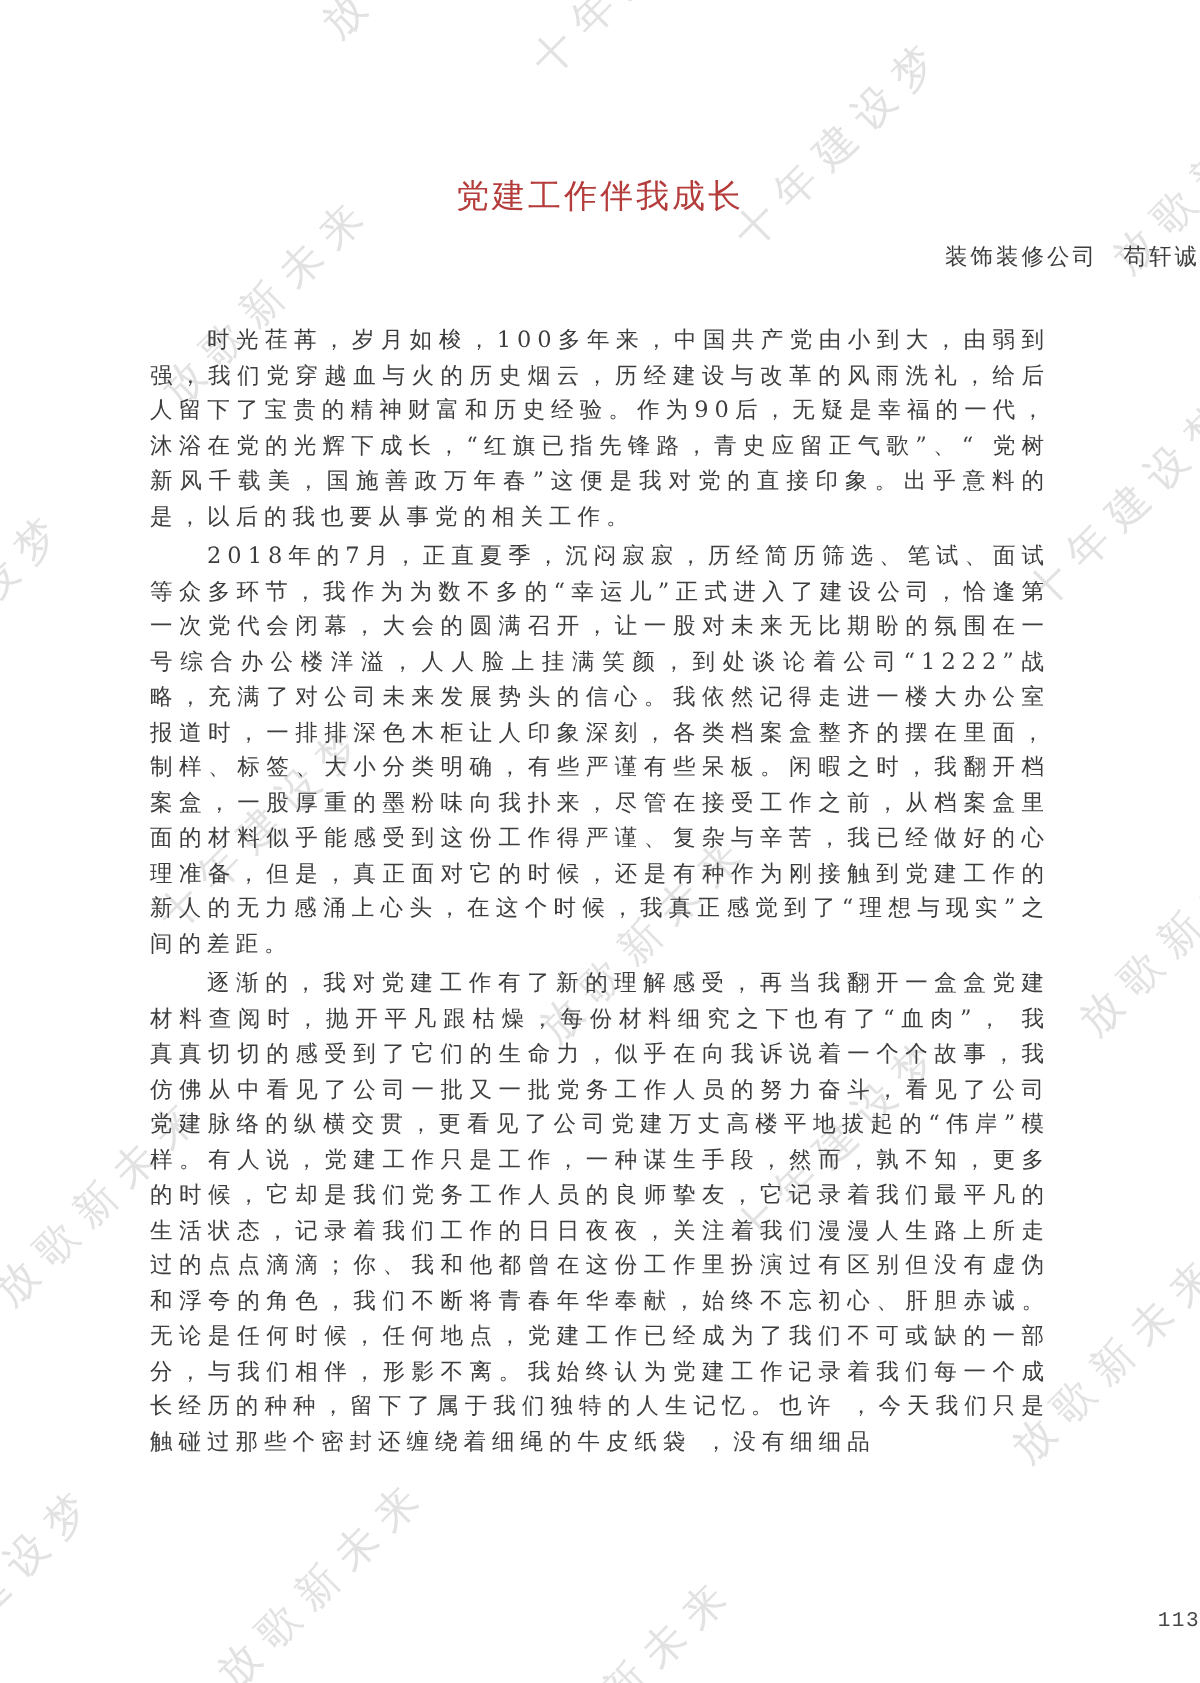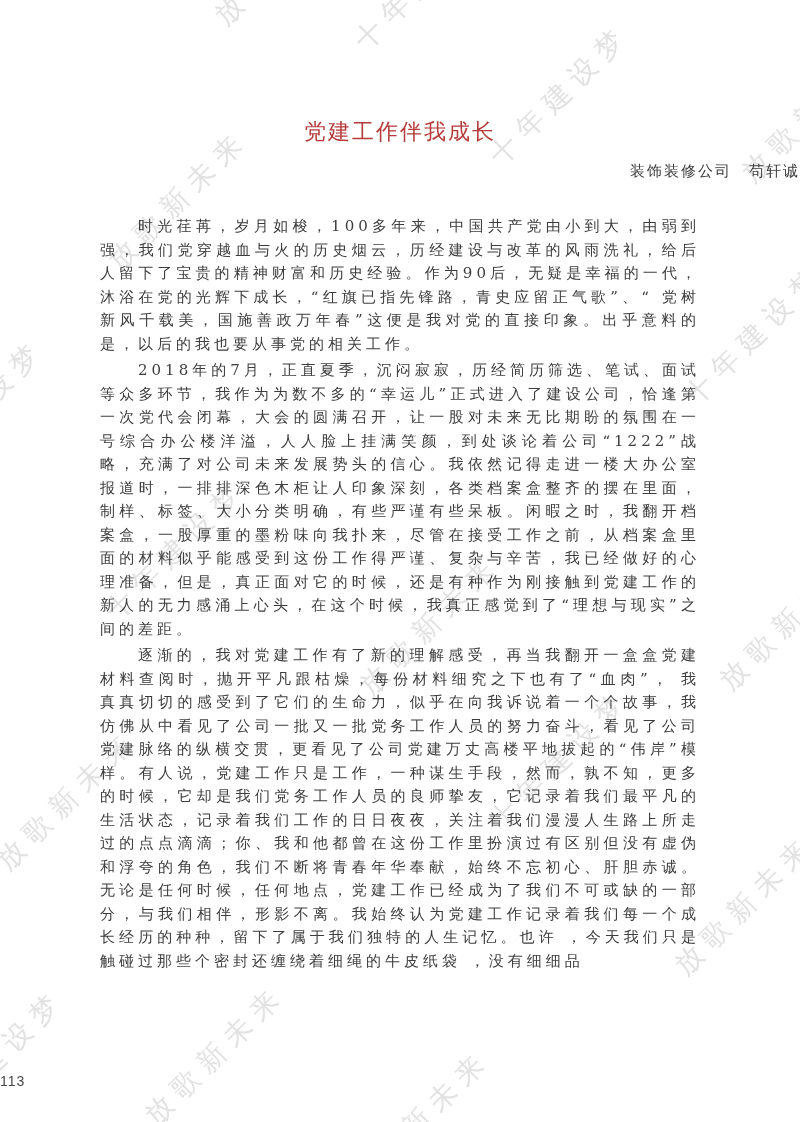--- a/index.html
+++ b/index.html
@@ -67,25 +67,25 @@
   .article p {
     margin: 0 0 3px 0;
     text-indent: 38px;
   }
   .page-number {
     position: absolute;
     left: 0;
     right: 0;
     bottom: 33px;
     z-index: 1;
-    text-align: left;
+    text-align: right;
     font-size: 14px;
     letter-spacing: 1px;
     color: #474747;
-    font-family: Liberation Sans, sans-serif;
+    font-family: Liberation Mono, monospace;
   }
 </style>
 </head>
 <body>
 
 <div class="page">
   <div class="watermark-layer" id="watermark-layer">
       <span class="wm" style="left: 425px; top: -20px;">十年建设梦</span>
       <span class="wm" style="left: 285px; top: -45px;">放歌新未来</span>
       <span class="wm" style="left: 560px; top: 95px;">十年建设梦</span>

